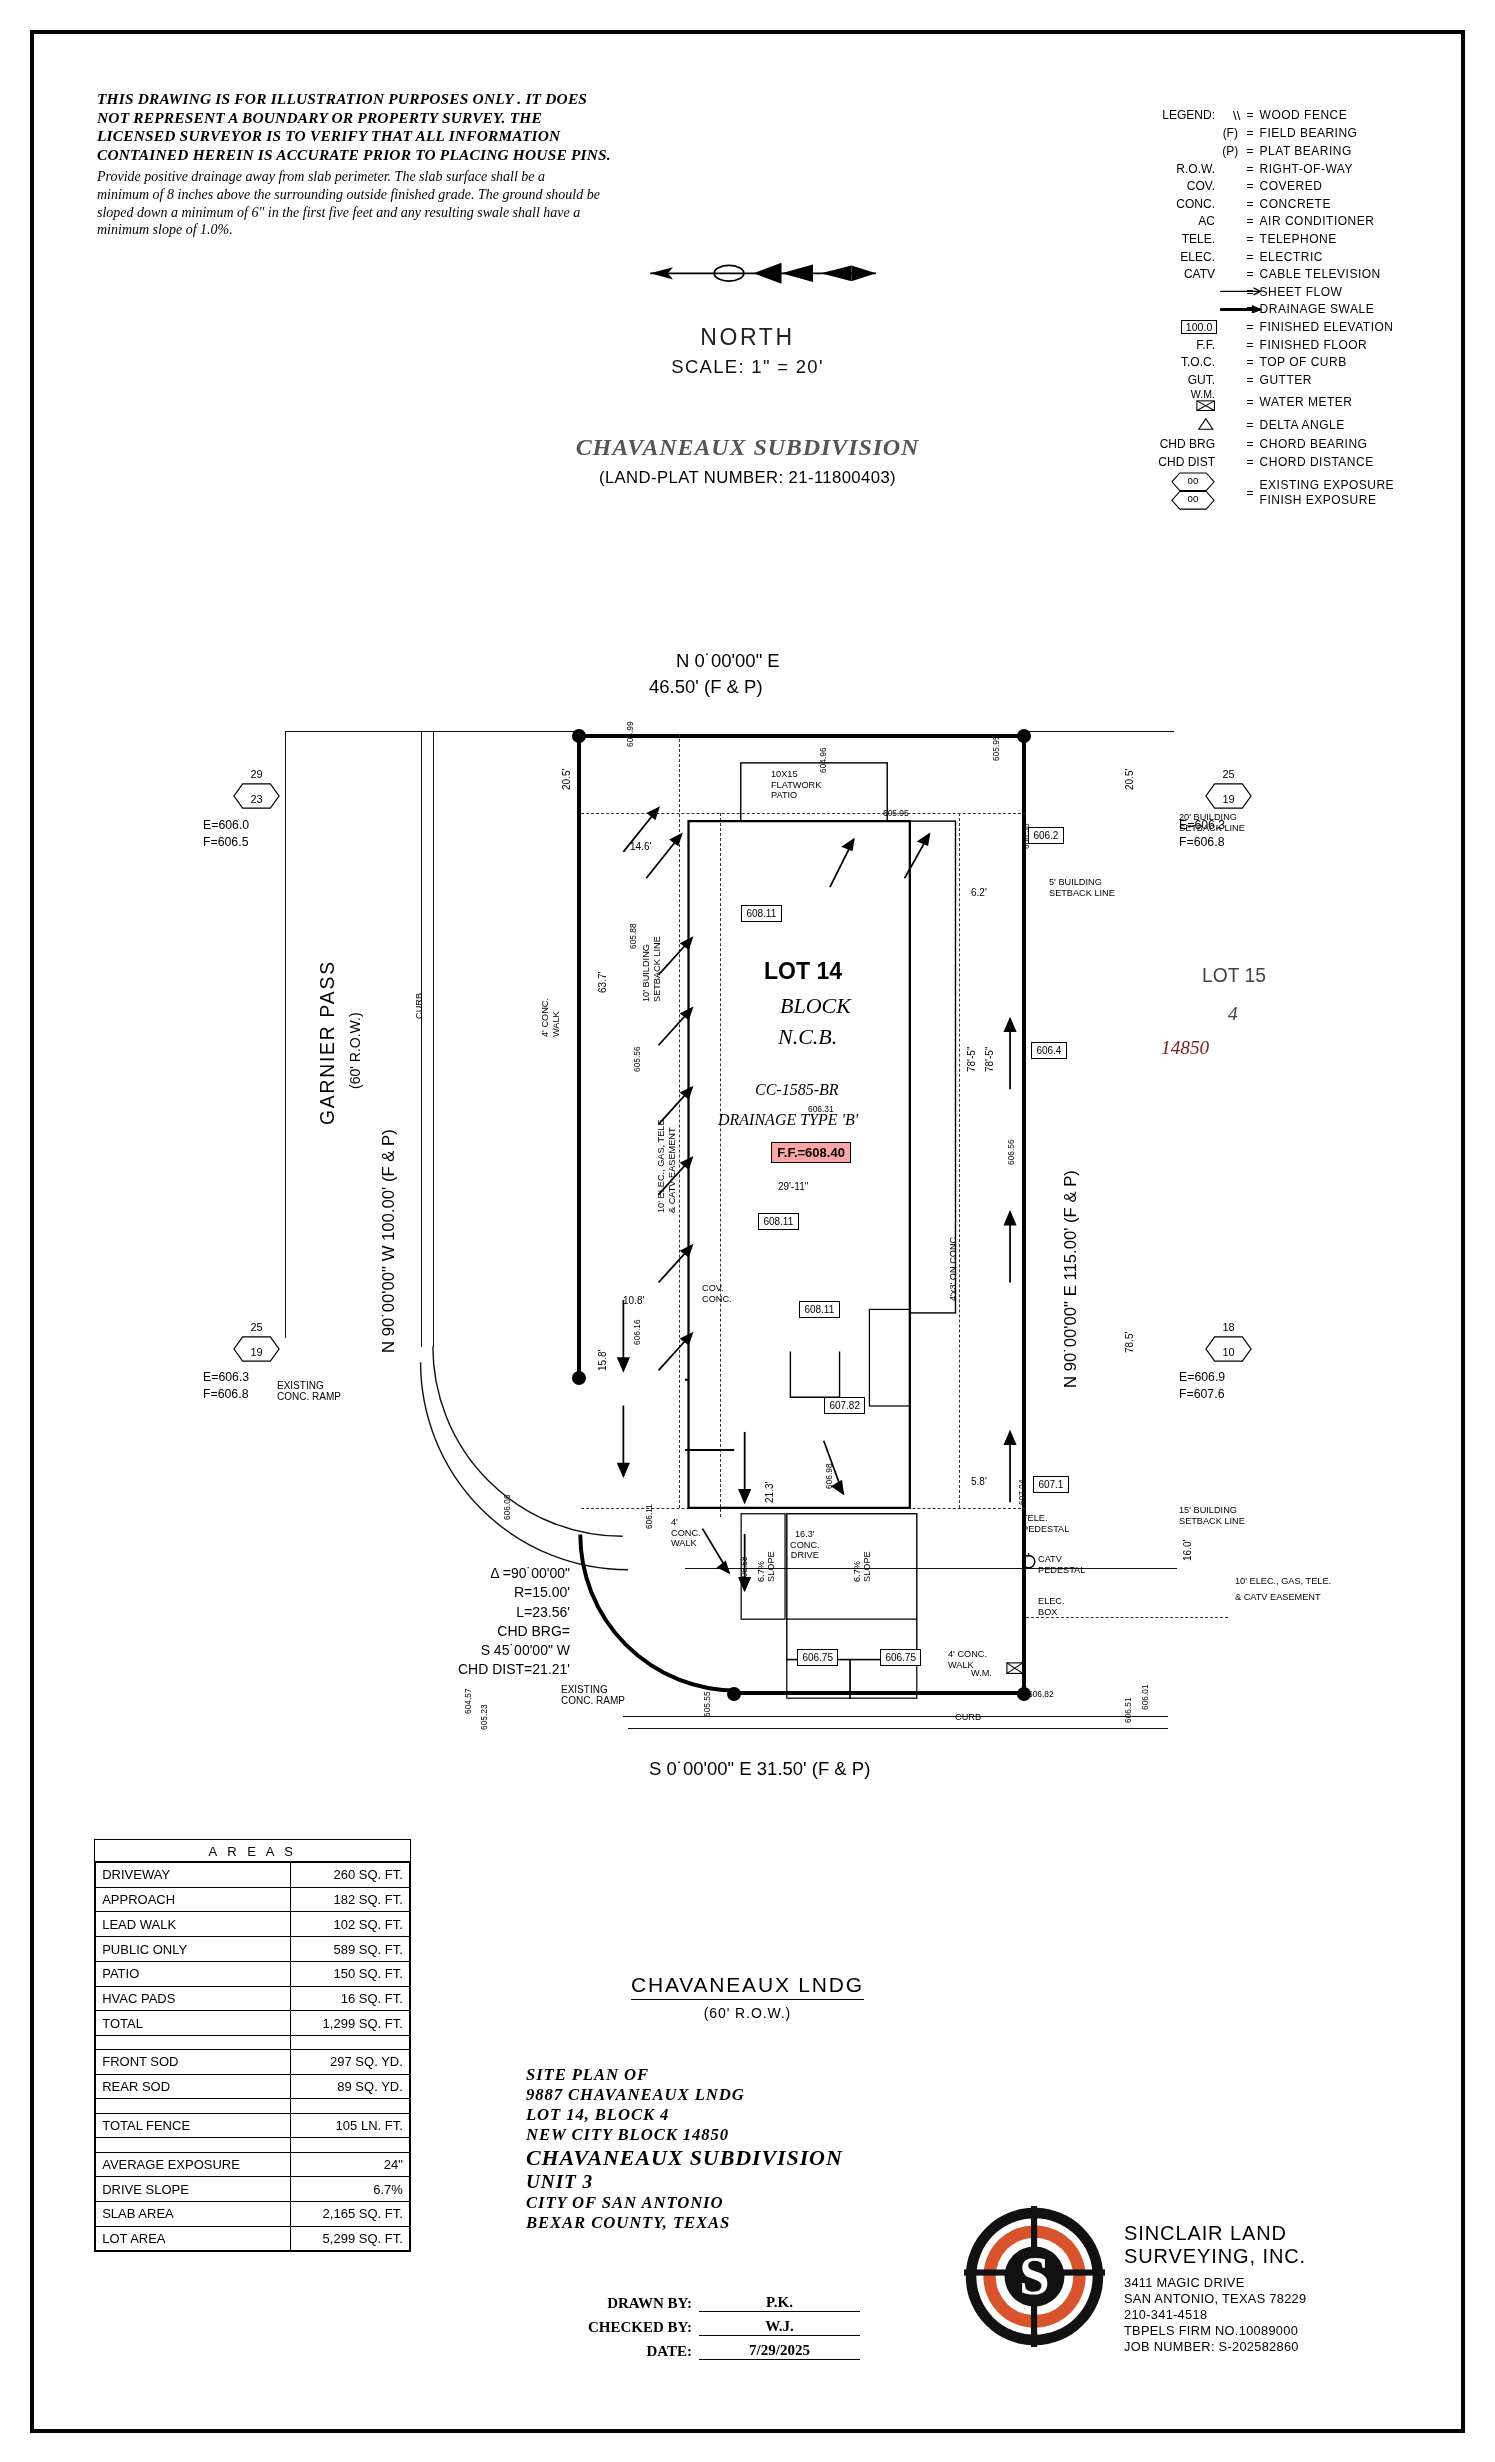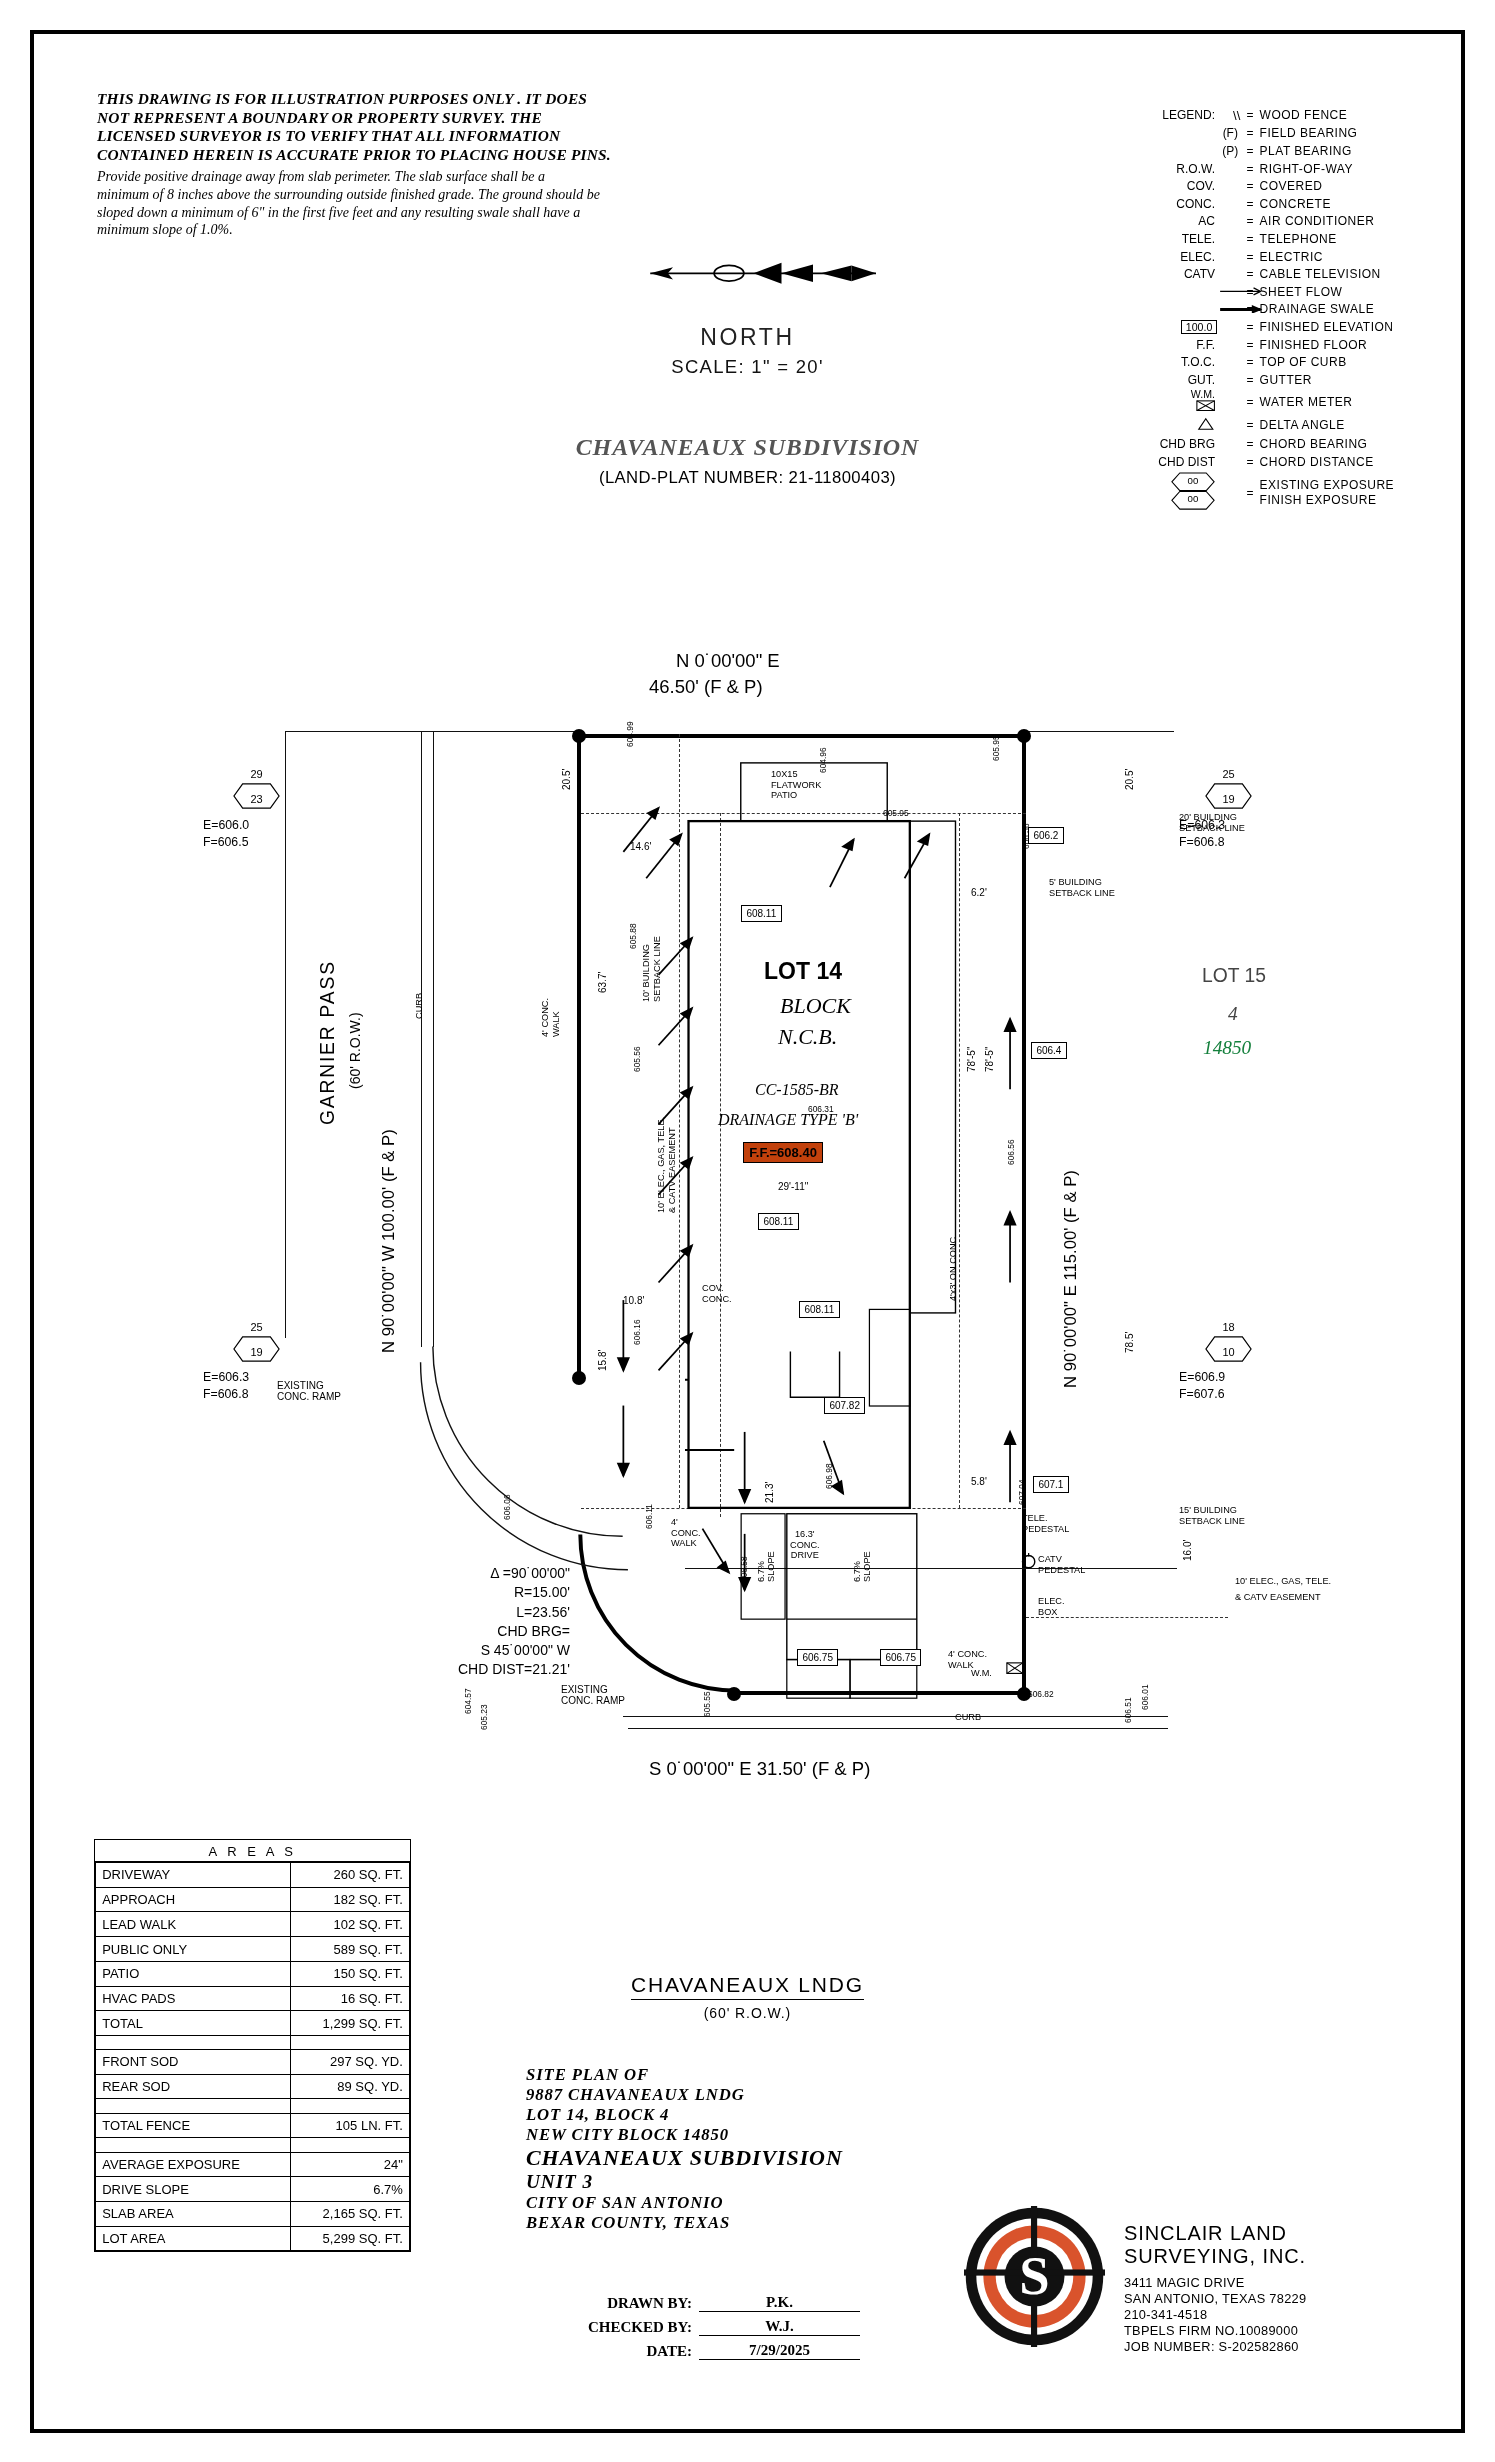--- a/index.html
+++ b/index.html
@@ -41,21 +41,21 @@
   .txt{position:absolute;font-family:"Liberation Sans",sans-serif;font-size:10.6px;color:#000;white-space:nowrap;}
   .txt9{font-size:8.4px;}
   .txt10{font-size:9.2px;}
   .txt11{font-size:10px;}
   .rot90{transform-origin:0 0;transform:rotate(-90deg);}
   .box{position:absolute;border:1.1px solid #000;background:#fff;font-size:10px;text-align:center;}
   .hexlbl{position:absolute;width:47px;height:26px;}
   .hexlbl .hx{position:relative;width:47px;height:26px;}
   .hexlbl .hx svg{display:block;}
   .hexlbl .t{position:absolute;left:0;width:47px;text-align:center;font-size:11px;}
-  .ff{position:absolute;border:1.9px solid #000;background:#c2410c;font-weight:bold;font-size:13px;padding:1.8px 5.3px;}
+  .ff{position:absolute;border:1.9px solid #000;background:#fca5a5;font-weight:bold;font-size:13px;padding:1.8px 5.3px;margin-left:28px;}
 
   
   #areas{left:60px;top:1805px;width:315px;border:1.8px solid #000;background:#fff;}
   #areas table{border-collapse:collapse;width:100%;font-family:"Liberation Sans",sans-serif;font-size:13px;}
   #areas caption{font-size:13px;letter-spacing:3.5px;padding:3.5px 0 2.6px;border-bottom:1.4px solid #000;}
   #areas td{border:0.9px solid #000;padding:2.6px 6.2px;height:18.5px;}
   #areas td.r{text-align:right;width:106px;}
   #areas tr.gap td{border-left:0.9px solid #000;border-right:0.9px solid #000;border-top:none;border-bottom:none;height:8px;}
 
   
@@ -369,21 +369,21 @@
     <div class="txt it" style="left:709px;top:427px;font-size:22px;font-family:'Liberation Serif',serif">N.C.B.</div>
     <div class="txt it" style="left:686px;top:484px;font-size:16px;font-family:'Liberation Serif',serif">CC-1585-BR</div>
     <div class="txt it" style="left:649px;top:514px;font-size:16px;font-family:'Liberation Serif',serif">DRAINAGE TYPE 'B'</div>
     <div class="ff" style="left:674px;top:545px">F.F.=608.40</div>
     <div class="txt txt11" style="left:709px;top:584px">29'-11"</div>
     <div class="txt txt11 rot90" style="left:897px;top:475px">78'-5"</div>
     <div class="txt txt11 rot90" style="left:915px;top:475px">78'-5"</div>
 
     <div class="txt" style="left:1133px;top:368px;font-size:19.3px;color:#444">LOT 15</div>
     <div class="txt it" style="left:1159px;top:406px;font-size:19.3px;color:#444;font-family:'Liberation Serif',serif">4</div>
-    <div class="txt it" style="left:1134px;top:440px;font-size:19.3px;color:#15803d;font-family:'Liberation Serif',serif">14850</div>
+    <div class="txt it" style="left:1092px;top:440px;font-size:19.3px;color:#7f1d1d;font-family:'Liberation Serif',serif">14850</div>
 
     <div class="txt rot90" style="left:248px;top:528px;font-size:19.3px;letter-spacing:1.8px">GARNIER PASS</div>
     <div class="txt rot90" style="left:278px;top:492px;font-size:14px">(60' R.O.W.)</div>
     <div class="txt rot90 txt10" style="left:345px;top:422px">CURB</div>
     <div class="txt rot90" style="left:310px;top:756px;font-size:16.7px">N 90˙00'00" W 100.00' (F &amp; P)</div>
     <div class="txt rot90" style="left:992px;top:791px;font-size:16.7px">N 90˙00'00" E 115.00' (F &amp; P)</div>
 
     <div class="hexlbl" style="left:164px;top:186px">
       <div class="hx">
         <svg width="47" height="26" viewBox="0 0 54 30">

